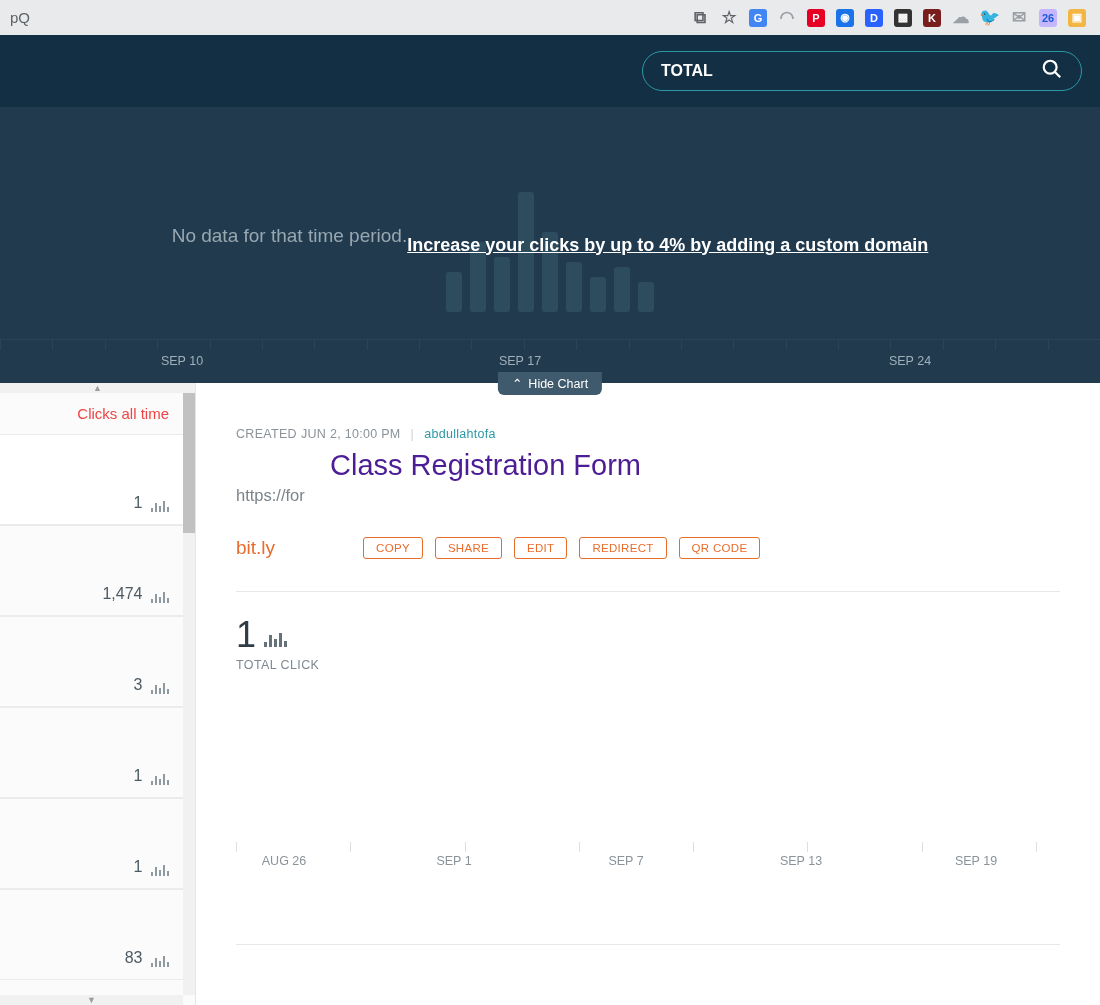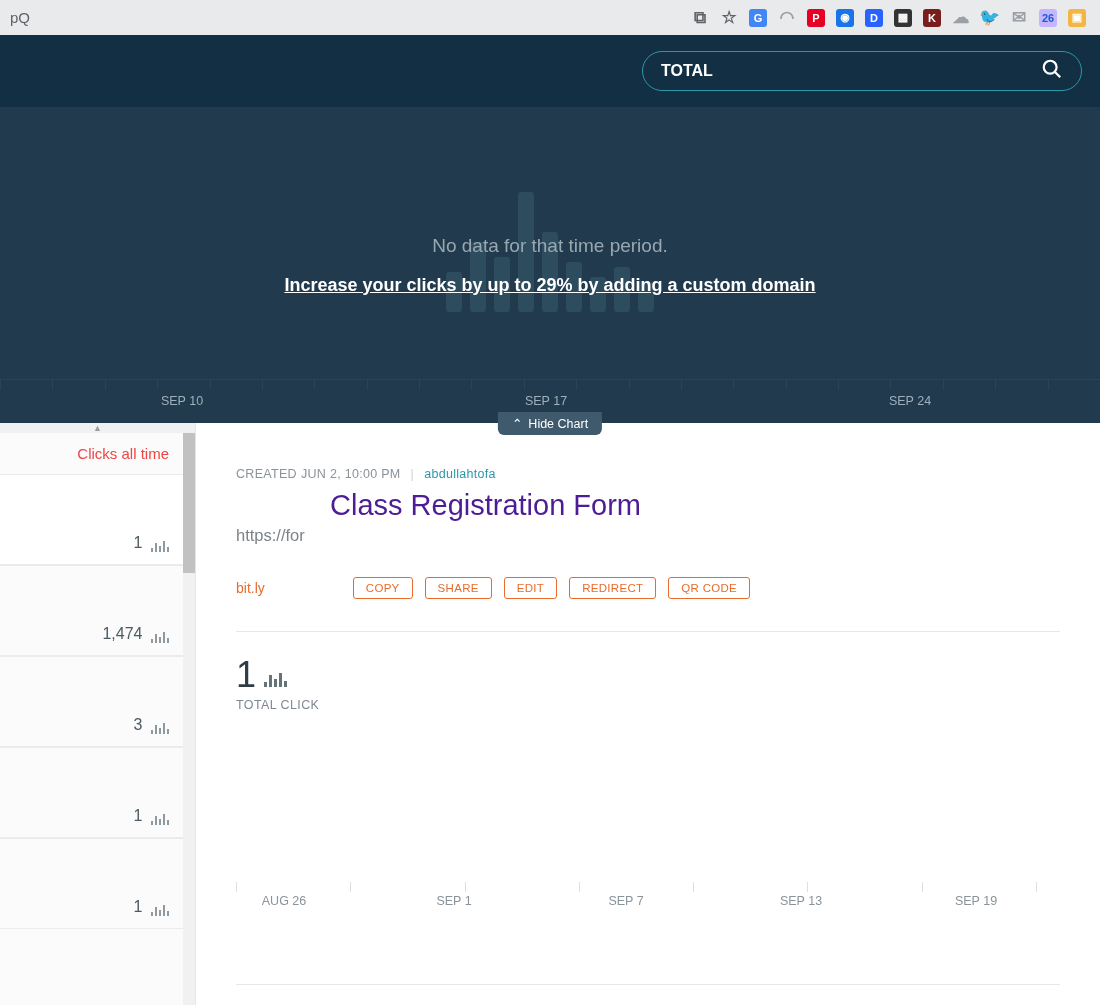--- a/index.html
+++ b/index.html
@@ -67,24 +67,24 @@
     font-size: 16px;
     font-weight: 600;
   }
   .search-box .mag {
     margin-left: auto;
   }
 
   
   .chart-area {
     background: #213a4e;
-    height: 316px;
+    height: 276px;
     position: relative;
     display:flex;
-    flex-direction:column;
+    flex-direction:row;
     align-items:center;
     justify-content:center;
   }
   .chart-bars-bg {
     position: absolute;
     top: 85px;
     left: 50%;
     transform: translateX(-50%);
     display:flex;
     align-items:flex-end;
@@ -237,21 +237,21 @@
     margin-top:4px;
   }
   .action-row {
     display:flex;
     align-items:center;
     gap:14px;
     margin-top:32px;
     padding-bottom:32px;
     border-bottom:1px solid #e8e8e8;
   }
-  .short-link { color:#e86c2b; font-size:14px; }
+  .short-link { color:#e86c2b; font-size:19px; }
   .action-btn {
     border:1px solid #e86c2b;
     color:#e86c2b;
     font-size:11.5px;
     padding:4px 12px;
     border-radius:3px;
     background:#fff;
     letter-spacing:0.3px;
   }
   .action-row .spacer { width:60px; }
@@ -336,21 +336,21 @@
       <span style="height:70px"></span>
       <span style="height:55px"></span>
     <span style="height:120px"></span>
       <span style="height:80px"></span>
       <span style="height:50px"></span>
     <span style="height:35px"></span>
       <span style="height:45px"></span>
       <span style="height:30px"></span>
   </div>
   <div class="no-data">No data for that time period.</div>
-  <a class="promo-link">Increase your clicks by up to 29% by adding a custom domain</a>
+  <a class="promo-link">Increase your clicks by up to 4% by adding a custom domain</a>
 
   <div class="axis-row" id="top-axis">
       <span class="axis-tick" style="left: 0px;"></span>
       <span class="axis-tick" style="left: 52.381px;"></span>
       <span class="axis-tick" style="left: 104.762px;"></span>
       <span class="axis-tick" style="left: 157.143px;"></span>
       <span class="axis-tick" style="left: 209.524px;"></span>
       <span class="axis-tick" style="left: 261.905px;"></span>
       <span class="axis-tick" style="left: 314.286px;"></span>
       <span class="axis-tick" style="left: 366.667px;"></span>
@@ -361,21 +361,21 @@
       <span class="axis-tick" style="left: 628.571px;"></span>
       <span class="axis-tick" style="left: 680.952px;"></span>
       <span class="axis-tick" style="left: 733.333px;"></span>
       <span class="axis-tick" style="left: 785.714px;"></span>
       <span class="axis-tick" style="left: 838.095px;"></span>
       <span class="axis-tick" style="left: 890.476px;"></span>
       <span class="axis-tick" style="left: 942.857px;"></span>
       <span class="axis-tick" style="left: 995.238px;"></span>
       <span class="axis-tick" style="left: 1047.62px;"></span>
       <span class="axis-label" style="left: 182px;">SEP 10</span>
-      <span class="axis-label" style="left: 546px;">SEP 17</span>
+      <span class="axis-label" style="left: 520px;">SEP 17</span>
       <span class="axis-label" style="left: 910px;">SEP 24</span>
     </div>
 
   <div class="hide-chart">
     <span>⌃</span>
     <span>Hide Chart</span>
   </div>
 </div>
 
 <div class="content">
@@ -419,20 +419,30 @@
           <span class="spark">
             <span style="height: 4px;"></span>
             <span style="height: 9px;"></span>
             <span style="height: 6px;"></span>
             <span style="height: 11px;"></span>
             <span style="height: 5px;"></span>
           </span>
         </div>
         <div class="side-item">
           <span class="side-count">1</span>
+          <span class="spark">
+            <span style="height: 4px;"></span>
+            <span style="height: 9px;"></span>
+            <span style="height: 6px;"></span>
+            <span style="height: 11px;"></span>
+            <span style="height: 5px;"></span>
+          </span>
+        </div>
+        <div class="side-item">
+          <span class="side-count">83</span>
           <span class="spark">
             <span style="height: 4px;"></span>
             <span style="height: 9px;"></span>
             <span style="height: 6px;"></span>
             <span style="height: 11px;"></span>
             <span style="height: 5px;"></span>
           </span>
         </div>
       </div>
     <div class="scroll-arrow" style="position:absolute;bottom:0;left:0;right:12px">▼</div>

